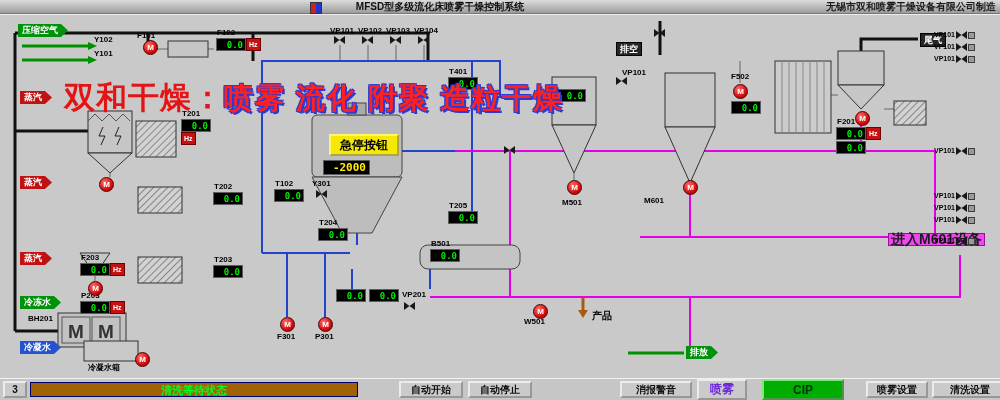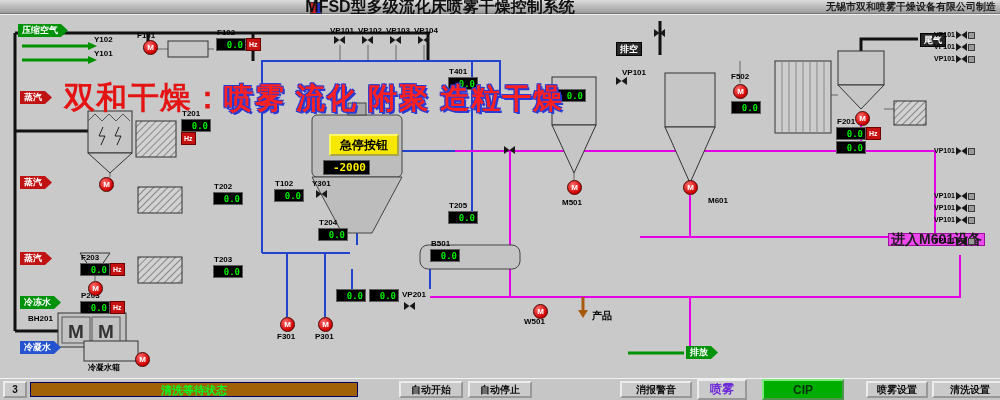--- a/index.html
+++ b/index.html
@@ -1,18 +1,18 @@
 <!DOCTYPE html>
 <html><head>
 <meta charset="utf-8">
 <style>
   html,body{margin:0;padding:0;}
   body{width:1000px;height:400px;position:relative;overflow:hidden;background:#b9b9b9;font-family:"Liberation Sans",sans-serif;}
   .titlebar{position:absolute;left:0;top:0;width:100%;height:14px;background:linear-gradient(#dcdcdc,#9c9c9c);border-bottom:1px solid #777;box-sizing:border-box;}
-  .tb-title{position:absolute;left:0;right:120px;text-align:center;top:0;font-size:16px;font-weight:bold;color:#101010;line-height:14px;}
+  .tb-title{position:absolute;left:0;right:120px;text-align:center;top:0;font-size:10px;font-weight:bold;color:#101010;line-height:14px;}
   .tb-right{position:absolute;right:4px;top:0;font-size:10px;font-weight:bold;color:#1a1a1a;line-height:14px;}
   .tb-icon{position:absolute;left:310px;top:2px;width:10px;height:10px;background:linear-gradient(90deg,#cc2222 50%,#2233cc 50%);border:1px solid #333;}
   .diagram{position:absolute;left:0;top:14px;width:1000px;height:364px;background:#c9c9c9;border-top:1px solid #eee;box-sizing:border-box;}
   .pipes{position:absolute;left:0;top:0;}
   #overlay{position:absolute;left:0;top:0;width:100%;height:100%;z-index:5;}
   .itm{position:absolute;}
   .feed{height:13px;line-height:13px;font-size:9px;font-weight:bold;color:#fff;padding:0 10px 0 4px;clip-path:polygon(0 0,calc(100% - 7px) 0,100% 50%,calc(100% - 7px) 100%,0 100%);white-space:nowrap;}
   .feed-green{background:#00920a;}
   .feed-red{background:#c01212;}
   .feed-blue{background:#2553cf;}
@@ -153,21 +153,21 @@
       <div class="itm lbl" style="left: 94px; top: 35px;">Y101</div>
       <div class="itm lbl" style="left: 137px; top: 17px;">F101</div>
       <div class="itm lbl" style="left: 330px; top: 12px;">VP101</div>
       <div class="itm lbl" style="left: 358px; top: 12px;">VP102</div>
       <div class="itm lbl" style="left: 386px; top: 12px;">VP103</div>
       <div class="itm lbl" style="left: 414px; top: 12px;">VP104</div>
       <div class="itm lbl" style="left: 622px; top: 54px;">VP101</div>
       <div class="itm lbl" style="left: 312px; top: 165px;">Y301</div>
       <div class="itm lbl" style="left: 402px; top: 276px;">VP201</div>
       <div class="itm lbl" style="left: 562px; top: 184px;">M501</div>
-      <div class="itm lbl" style="left: 708px; top: 182px;">M601</div>
+      <div class="itm lbl" style="left: 644px; top: 182px;">M601</div>
       <div class="itm lbl" style="left: 524px; top: 303px;">W501</div>
       <div class="itm lbl" style="left: 277px; top: 318px;">F301</div>
       <div class="itm lbl" style="left: 315px; top: 318px;">P301</div>
       <div class="itm lbl" style="left: 731px; top: 58px;">F502</div>
       <div class="itm lbl" style="left: 28px; top: 300px;">BH201</div>
       <div class="itm lbl" style="left: 88px; top: 349px;">冷凝水箱</div>
       <div class="itm lbl" style="left: 592px; top: 297px; font-size: 10px;">产品</div>
       <div class="itm boxlabel" style="left: 616px; top: 27px;">排空</div>
       <div class="itm boxlabel" style="left: 920px; top: 18px;">尾气</div>
       <div class="itm pinklabel" style="left: 888px; top: 218px;">进入M601设备</div>

